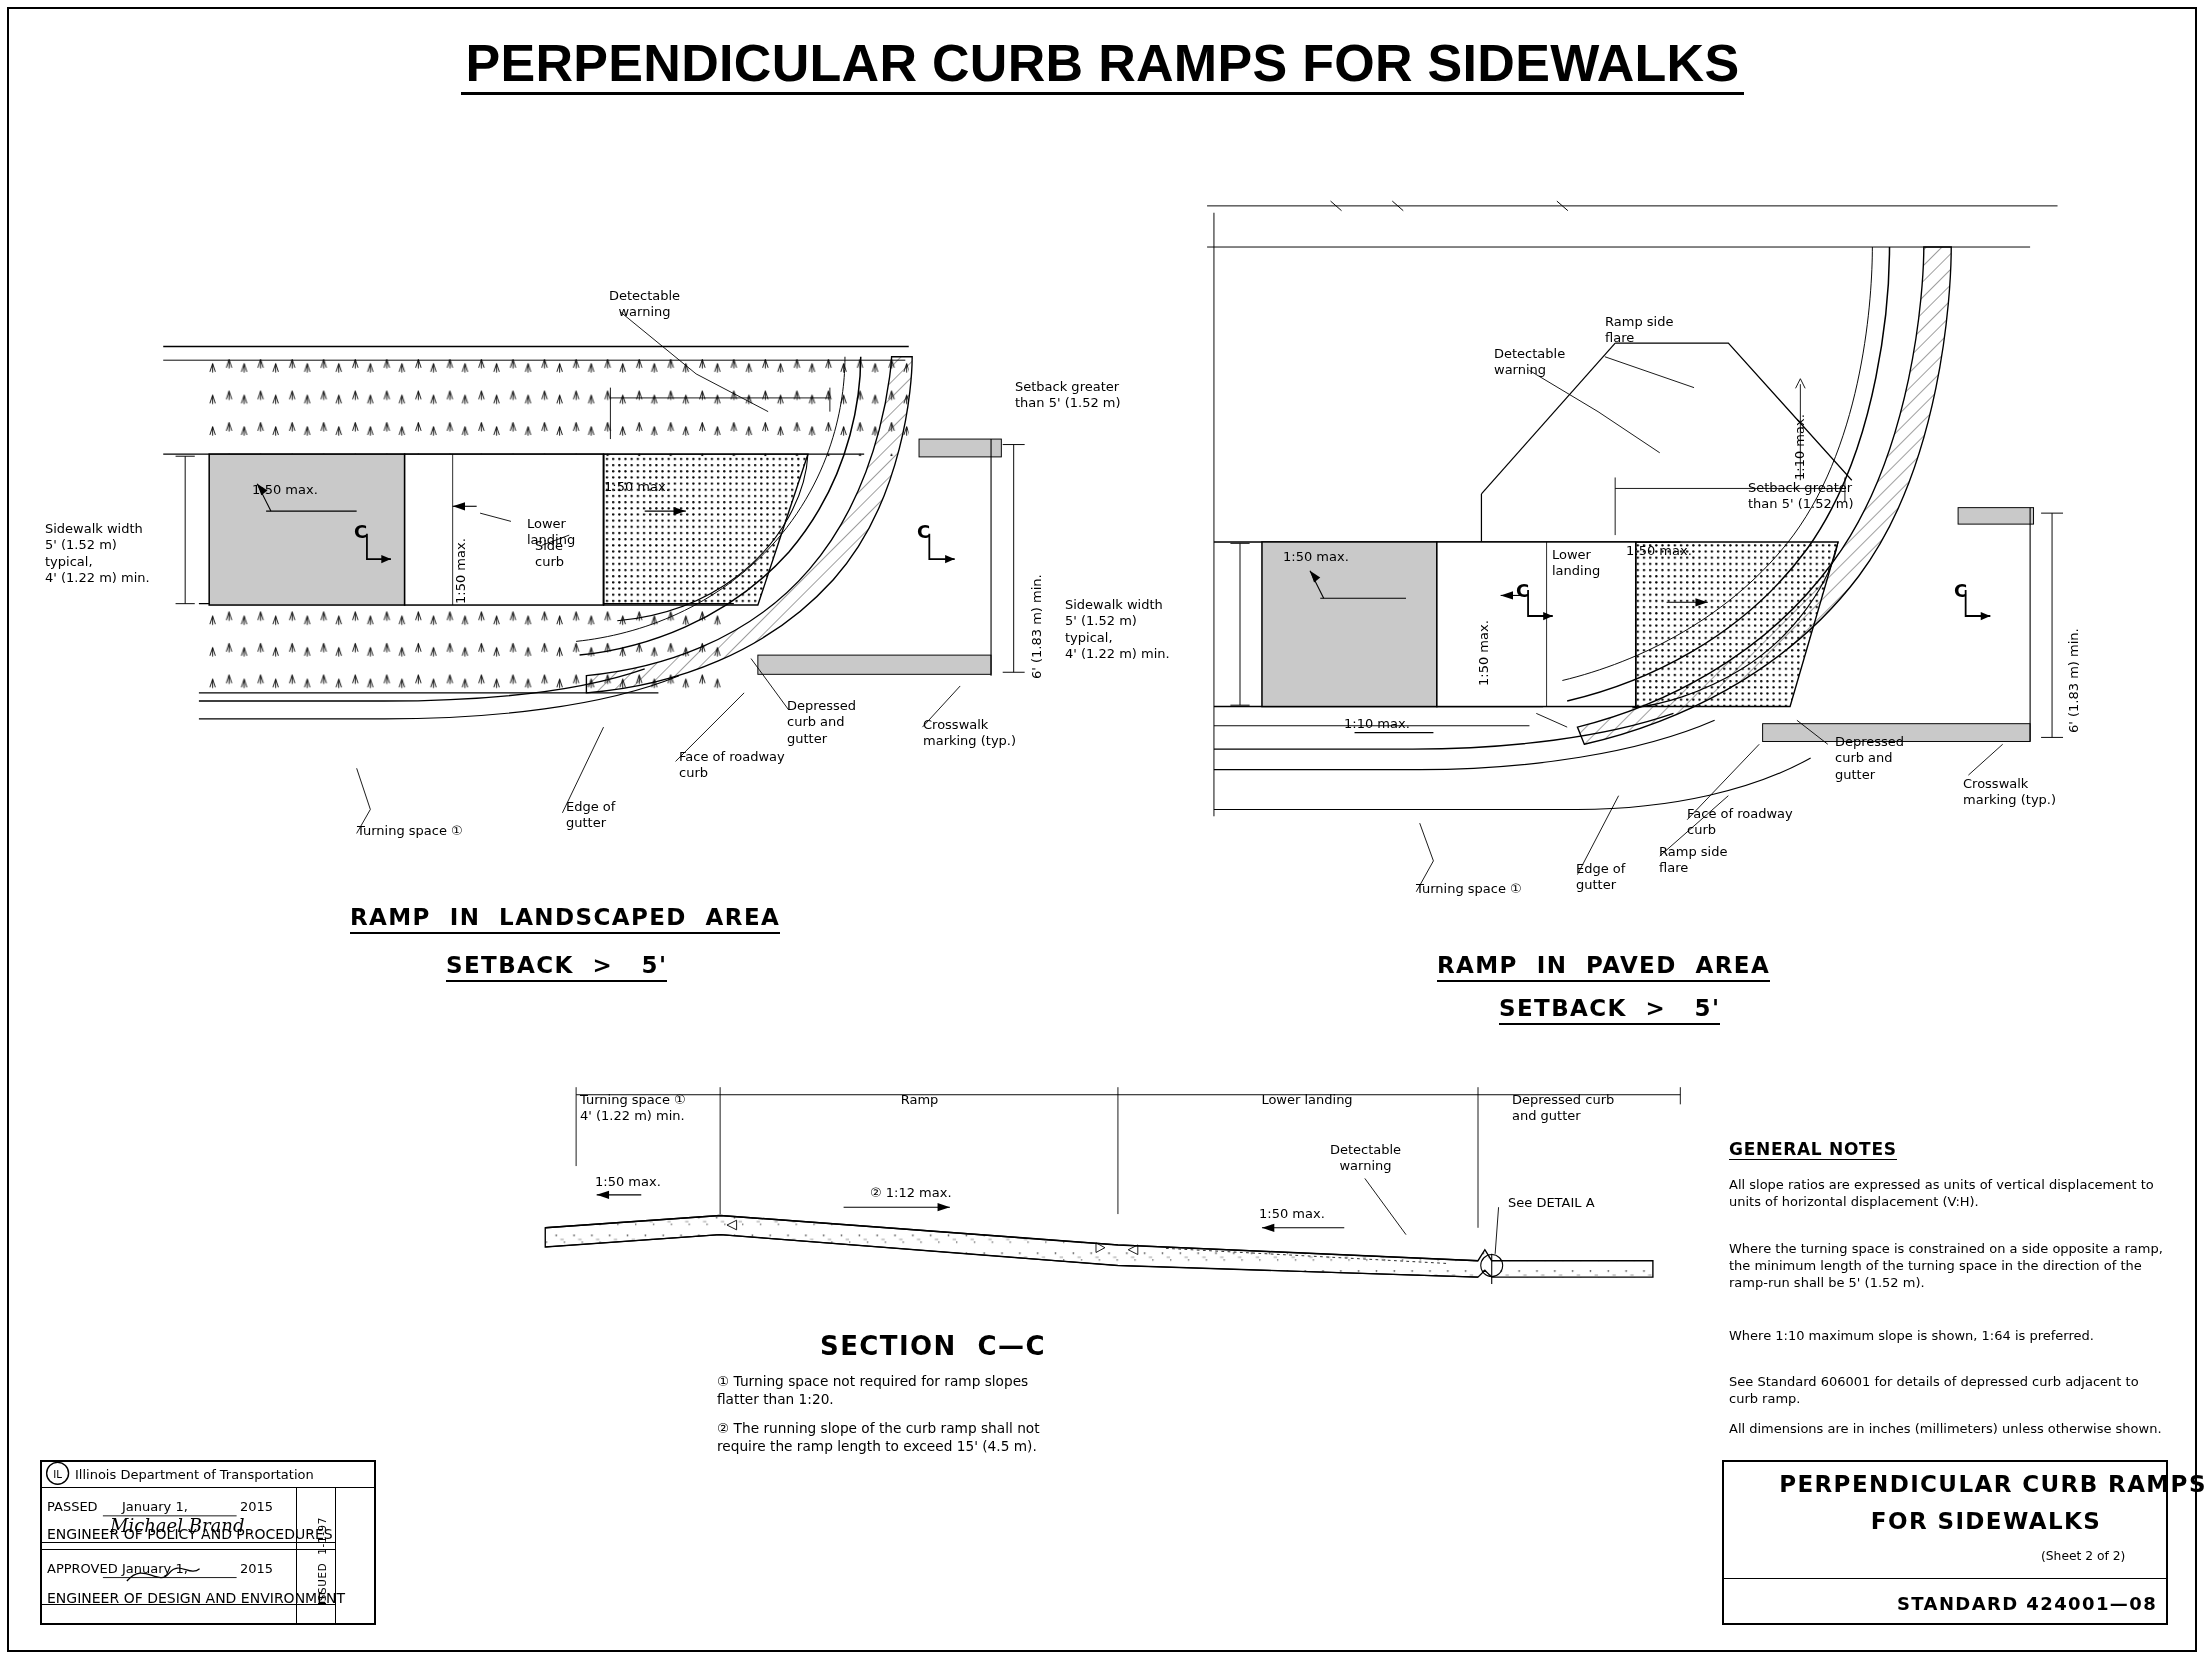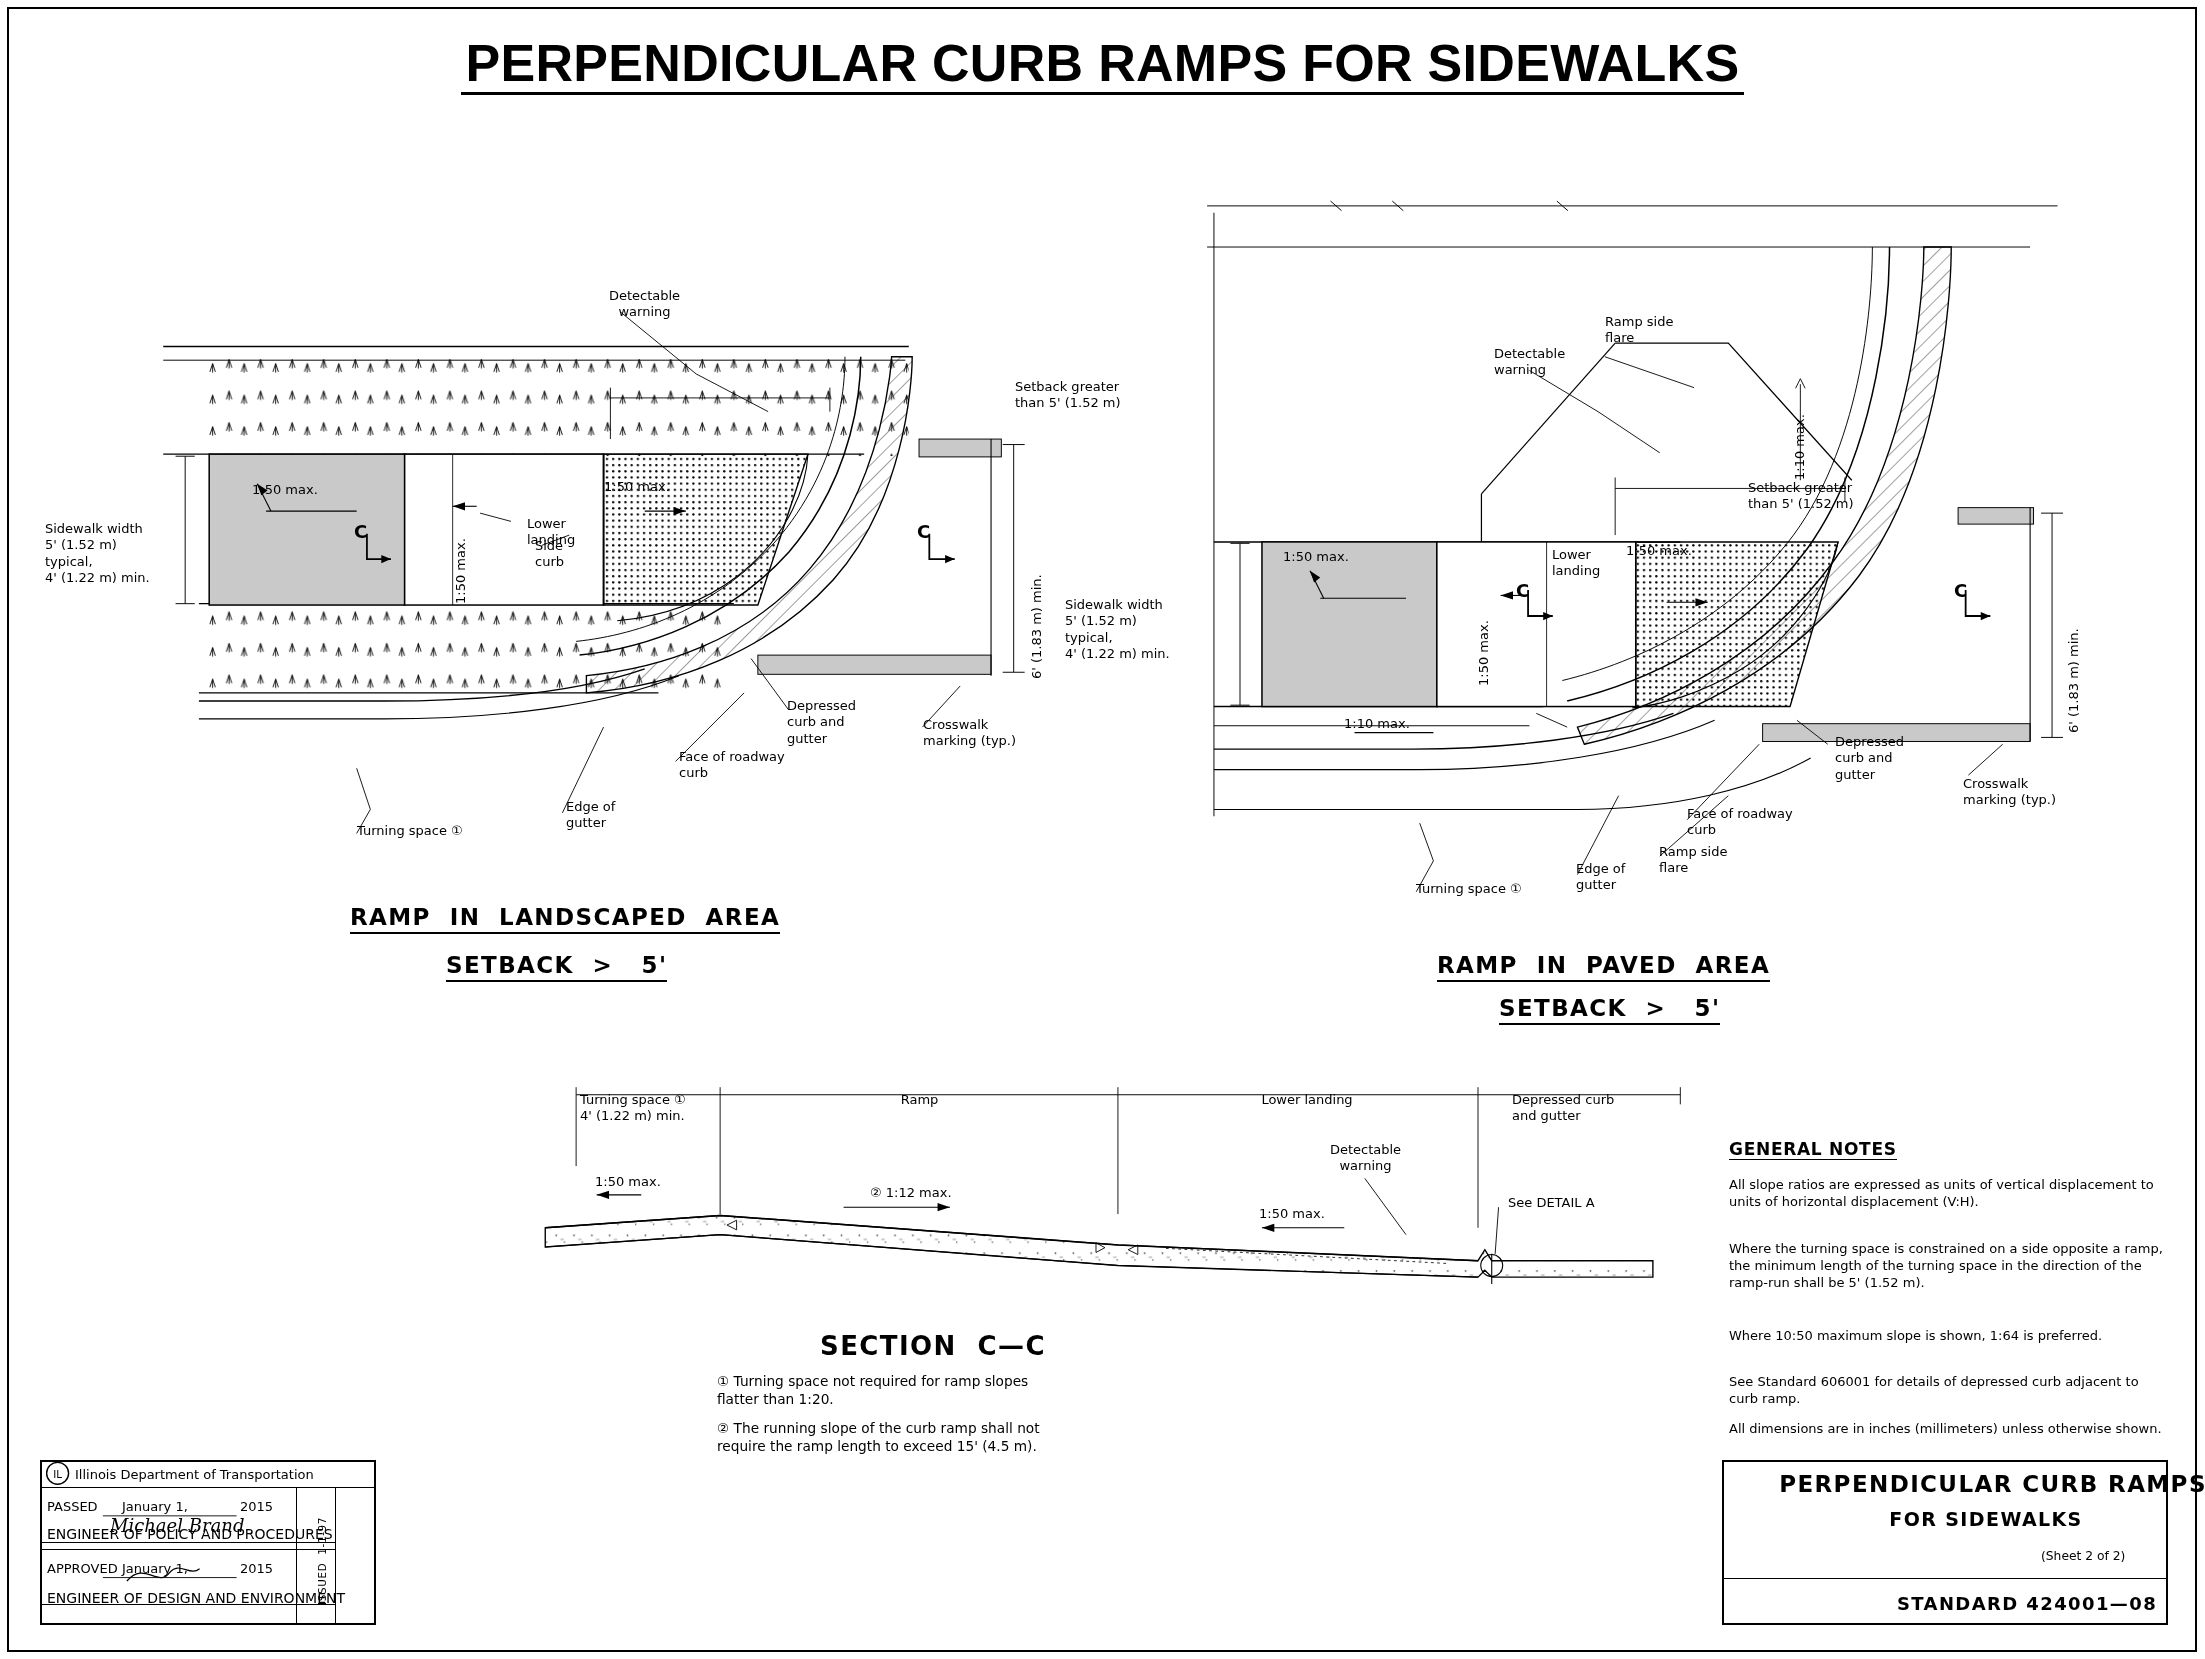--- a/index.html
+++ b/index.html
@@ -336,21 +336,21 @@
 
   <div class="capt" style="left:820px;top:1331px;font-size:26px;">SECTION  C—C</div>
   <div class="secnote" style="left:717px;top:1372px;">① Turning space not required for ramp slopes
      flatter than 1:20.</div>
   <div class="secnote" style="left:717px;top:1419px;">② The running slope of the curb ramp shall not
      require the ramp length to exceed 15' (4.5 m).</div>
 
   <div class="notes-title" style="left:1729px;top:1139px;"><u>GENERAL NOTES</u></div>
   <div class="note-p" style="left:1729px;top:1176px;">All slope ratios are expressed as units of vertical displacement to units of horizontal displacement (V:H).</div>
   <div class="note-p" style="left:1729px;top:1240px;">Where the turning space is constrained on a side opposite a ramp, the minimum length of the turning space in the direction of the ramp-run shall be 5' (1.52 m).</div>
-  <div class="note-p" style="left:1729px;top:1327px;">Where 10:50 maximum slope is shown, 1:64 is preferred.</div>
+  <div class="note-p" style="left:1729px;top:1327px;">Where 1:10 maximum slope is shown, 1:64 is preferred.</div>
   <div class="note-p" style="left:1729px;top:1373px;">See Standard 606001 for details of depressed curb adjacent to curb ramp.</div>
   <div class="note-p" style="left:1729px;top:1420px;">All dimensions are in inches (millimeters) unless otherwise shown.</div>
 
   <div class="tb" style="left:40px;top:1460px;width:336px;height:165px;"></div>
   <div class="tb-line" style="left:40px;top:1487px;width:336px;height:1.4px;"></div>
   <div class="tb-line" style="left:40px;top:1542px;width:295px;height:1.4px;"></div>
   <div class="tb-line" style="left:40px;top:1549px;width:295px;height:1.4px;"></div>
   <div class="tb-line" style="left:40px;top:1604px;width:295px;height:1.4px;"></div>
   <div class="tb-line" style="left:296px;top:1487px;width:1.4px;height:137px;"></div>
   <div class="tb-line" style="left:335px;top:1487px;width:1.4px;height:137px;"></div>
@@ -371,18 +371,18 @@
   <div class="tb-txt small" style="left:47px;top:1526px;">ENGINEER OF POLICY AND PROCEDURES</div>
   <div class="tb-txt" style="left:47px;top:1561px;">APPROVED</div>
   <div class="tb-txt" style="left:122px;top:1561px;">January 1,</div>
   <div class="tb-txt" style="left:240px;top:1561px;">2015</div>
   <div class="tb-txt small" style="left:47px;top:1590px;">ENGINEER OF DESIGN AND ENVIRONMENT</div>
   <div class="rot90" style="left:316px;top:1605px;">ISSUED  1-1-97</div>
 
   <div class="tb" style="left:1722px;top:1460px;width:446px;height:165px;"></div>
   <div class="tb-line" style="left:1722px;top:1578px;width:446px;height:1.4px;"></div>
   <div class="tb-right-title" style="left:1722px;top:1471px;width:446px;font-size:23px;">PERPENDICULAR  CURB  RAMPS</div>
-  <div class="tb-right-title" style="left:1722px;top:1508px;width:432px;font-size:19px;">FOR  SIDEWALKS</div>
+  <div class="tb-right-title" style="left:1722px;top:1508px;width:432px;font-size:23px;">FOR  SIDEWALKS</div>
   <div class="tb-txt" style="left:2041px;top:1549px;font-size:12.3px;">(Sheet 2 of 2)</div>
   <div class="tb-right-title" style="left:1722px;top:1593px;width:514px;font-size:18px;">STANDARD  424001—08</div>
 
 </div>
 
 
 </body></html>

